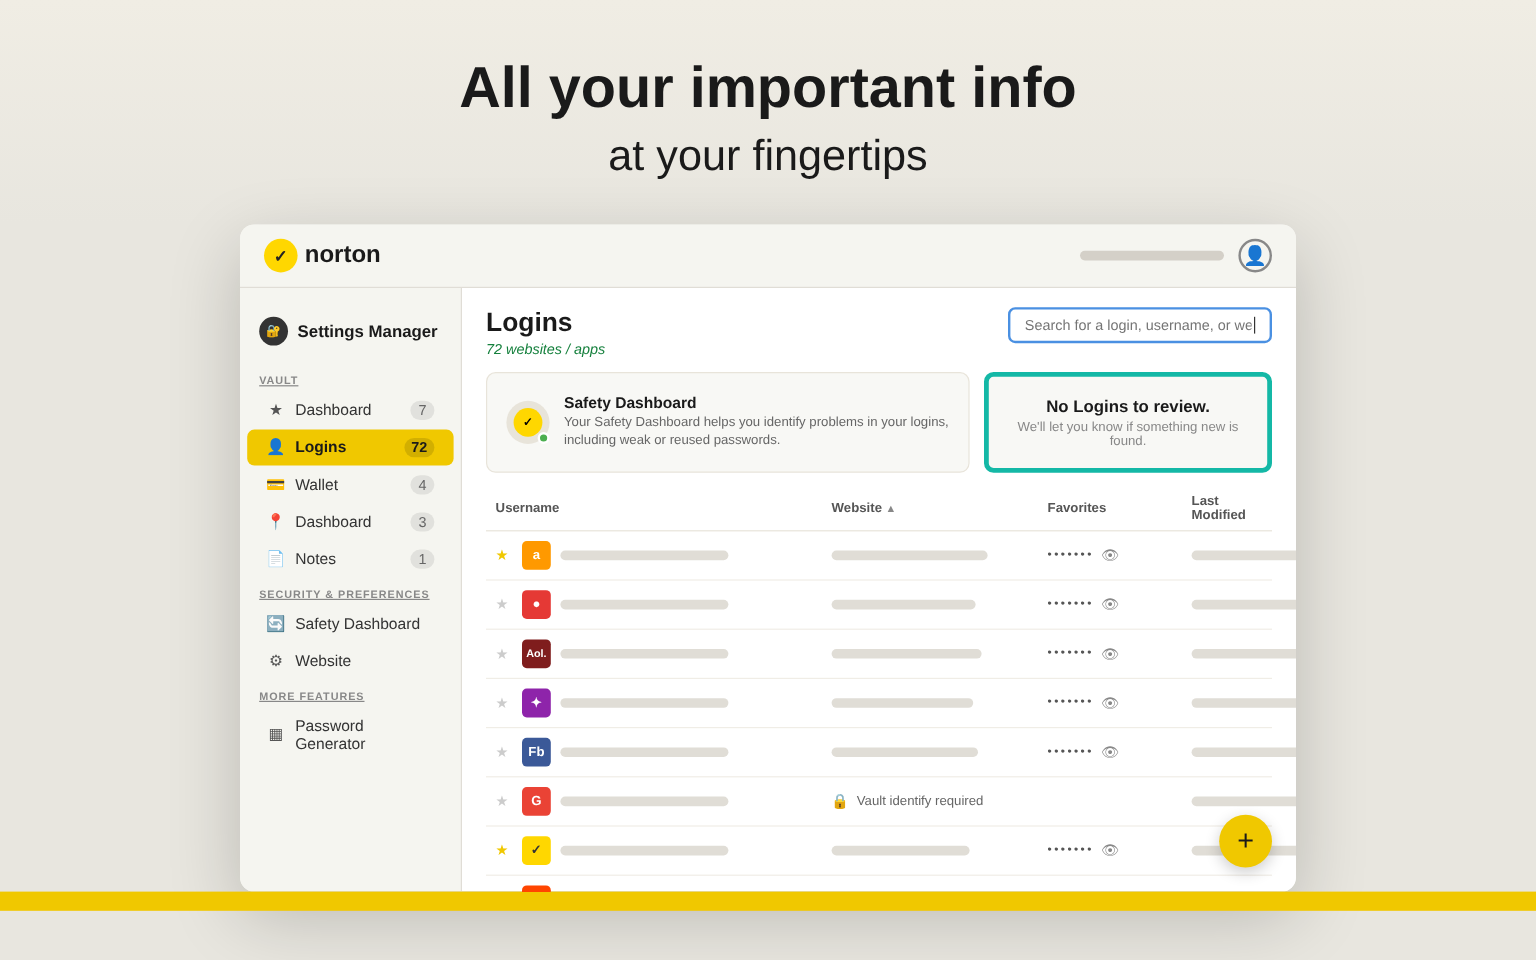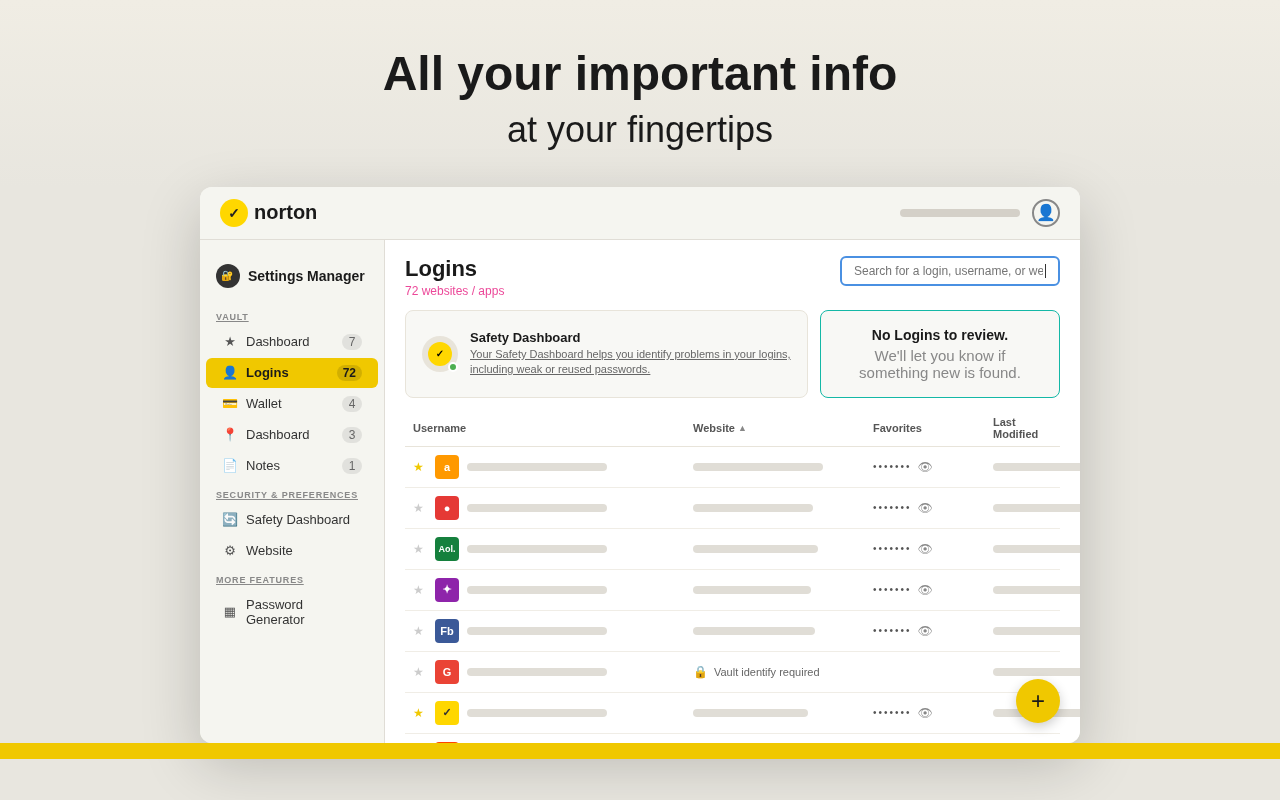--- a/index.html
+++ b/index.html
@@ -214,22 +214,23 @@
       justify-content: space-between;
       flex-shrink: 0;
     }
     .content-title-area h2 {
       font-size: 22px;
       font-weight: 700;
       color: #1a1a1a;
     }
     .content-subtitle {
       font-size: 12px;
-      color: #ec4899;
+      color: #15803d;
       margin-top: 2px;
+      font-style: italic;
     }
     .search-box {
       display: flex;
       align-items: center;
       border: 2px solid #4a90e2;
       border-radius: 6px;
       padding: 6px 12px;
       background: white;
       width: 220px;
     }
@@ -296,39 +297,38 @@
     .safety-title {
       font-size: 13px;
       font-weight: 700;
       color: #1a1a1a;
       margin-bottom: 2px;
     }
     .safety-desc {
       font-size: 11px;
       color: #666;
       line-height: 1.4;
-      text-decoration: underline;
     }
     .no-logins-box {
       background: #f8f8f5;
-      border: 1px solid #14b8a6;
+      border: 4px solid #14b8a6;
       border-radius: 8px;
       padding: 16px 20px;
       text-align: center;
       width: 240px;
       flex-shrink: 0;
     }
     .no-logins-title {
       font-size: 14px;
       font-weight: 700;
       color: #1a1a1a;
       margin-bottom: 4px;
     }
     .no-logins-desc {
-      font-size: 15px;
+      font-size: 11px;
       color: #888;
     }
 
     
     .table-container {
       flex: 1;
       overflow-y: auto;
       padding: 0 20px;
     }
     .table-header {
@@ -623,21 +623,21 @@
               <span>•••••••</span>
               <span class="eye-icon">👁</span>
             </div>
             <div class="last-modified-bar"></div>
 
           </div>
 
           <div class="table-row">
             <div class="website-cell">
               <span class="star-icon">★</span>
-              <div class="site-logo" style="background:#15803d;color:white;font-size:9px;">Aol.</div>
+              <div class="site-logo" style="background:#7f1d1d;color:white;font-size:9px;">Aol.</div>
               <div class="site-name-bar" style="width:105px;"></div>
             </div>
             <div class="username-bar" style="width:125px;"></div>
             <div class="password-dots">
               <span>•••••••</span>
               <span class="eye-icon">👁</span>
             </div>
             <div class="last-modified-bar"></div>
 
           </div>

